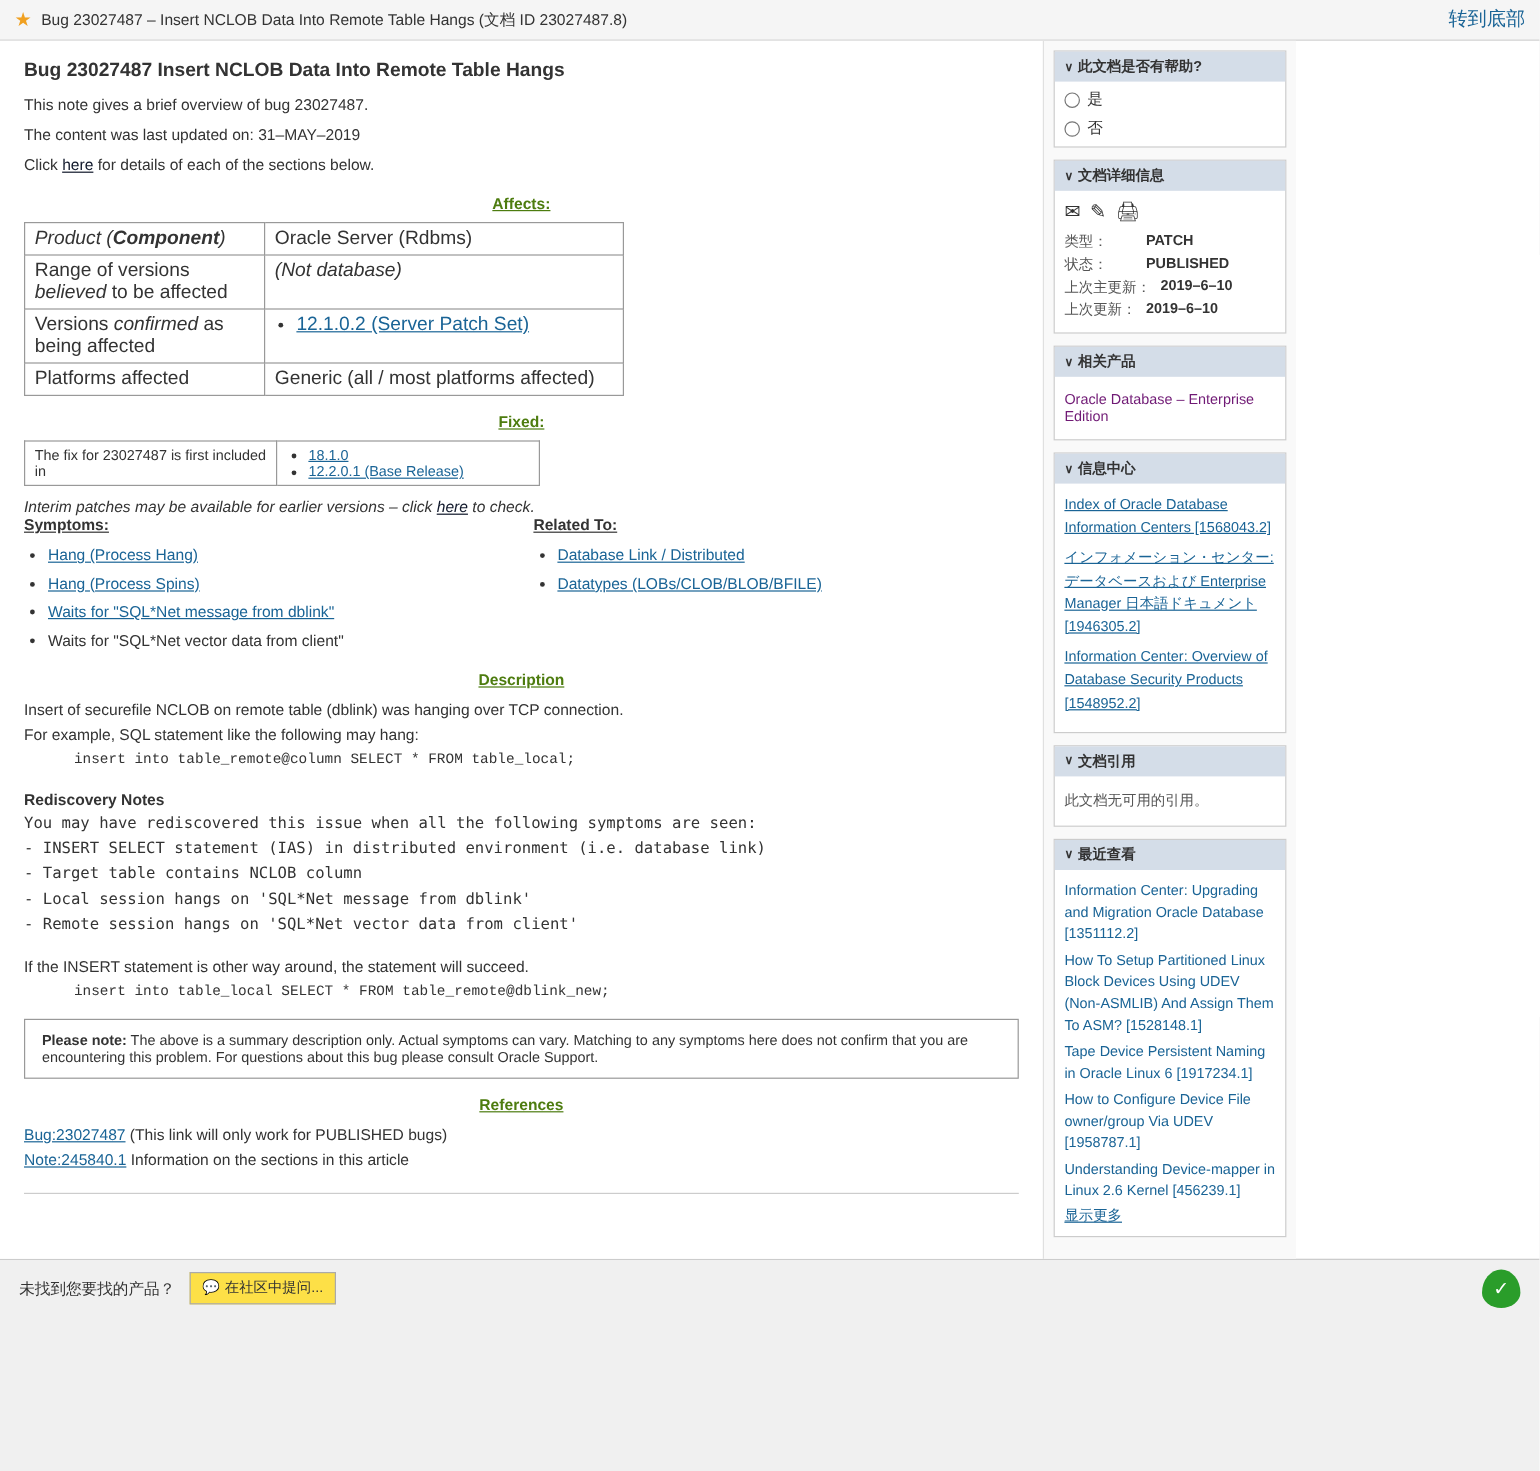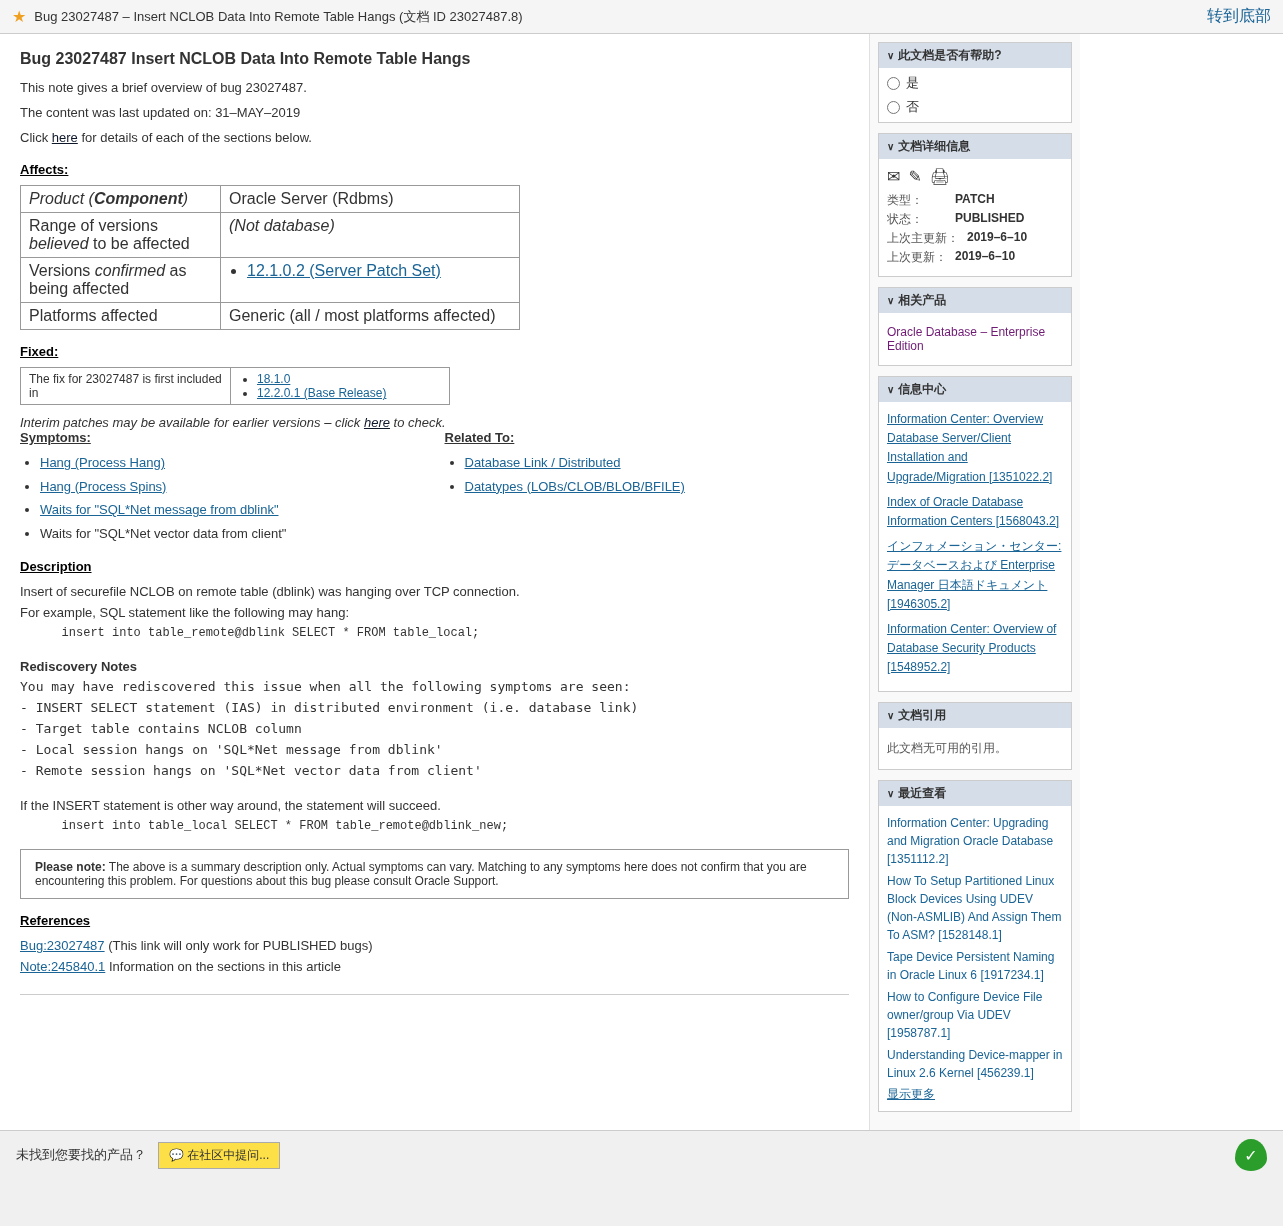--- a/index.html
+++ b/index.html
@@ -41,23 +41,24 @@
       margin-bottom: 10px;
       border-bottom: none;
     }
     
     .intro-text { font-size: 13px; line-height: 1.6; margin-bottom: 4px; color: #333; }
     .intro-link { color: #0f172a; text-decoration: underline; cursor: pointer; }
     
     .section-heading {
       font-size: 13px;
       font-weight: bold;
-      color: #000000;
+      color: #4d7c0f;
       margin: 14px 0 8px 0;
       text-decoration: underline;
+      text-align: center;
     }
     
     table.affects-table {
       border-collapse: collapse;
       width: 500px;
       font-size: 16px;
       margin-bottom: 10px;
     }
     table.affects-table td, table.affects-table th {
       border: 1px solid #999;
@@ -273,21 +274,21 @@
         <ul class="related-list">
           <li><a class="patch-link">Database Link / Distributed</a></li>
           <li><a class="patch-link">Datatypes (LOBs/CLOB/BLOB/BFILE)</a></li>
         </ul>
       </div>
     </div>
 
     <div class="description-section">
       <div class="section-heading">Description</div>
       <p class="desc-text">Insert of securefile NCLOB on remote table (dblink) was hanging over TCP connection.<br>For example, SQL statement like the following may hang:</p>
-      <pre class="code-block">   insert into table_remote@dblink SELECT * FROM table_local;</pre>
+      <pre class="code-block">   insert into table_remote@column SELECT * FROM table_local;</pre>
       <br>
       <p class="desc-text bold-label">Rediscovery Notes</p>
       <pre class="desc-text" style="font-size:13px;white-space:pre-wrap;">You may have rediscovered this issue when all the following symptoms are seen:
 - INSERT SELECT statement (IAS) in distributed environment (i.e. database link)
 - Target table contains NCLOB column
 - Local session hangs on 'SQL*Net message from dblink'
 - Remote session hangs on 'SQL*Net vector data from client'</pre>
       <br>
       <p class="desc-text">If the INSERT statement is other way around, the statement will succeed.</p>
       <pre class="code-block">   insert into table_local SELECT * FROM table_remote@dblink_new;</pre>
@@ -372,21 +373,20 @@
         <div class="related-product">Oracle Database – Enterprise Edition</div>
       </div>
     </div>
 
     <div class="sidebar-section">
       <div class="sidebar-section-header">
         <span class="chevron-icon">∨</span>
         <span>信息中心</span>
       </div>
       <div class="sidebar-section-body">
-        <a class="info-center-link">Information Center: Overview Database Server/Client Installation and Upgrade/Migration [1351022.2]</a>
         <a class="info-center-link">Index of Oracle Database Information Centers [1568043.2]</a>
         <a class="info-center-link">インフォメーション・センター: データベースおよび Enterprise Manager 日本語ドキュメント [1946305.2]</a>
         <a class="info-center-link">Information Center: Overview of Database Security Products [1548952.2]</a>
       </div>
     </div>
 
     <div class="sidebar-section">
       <div class="sidebar-section-header">
         <span class="chevron-icon">∨</span>
         <span>文档引用</span>

